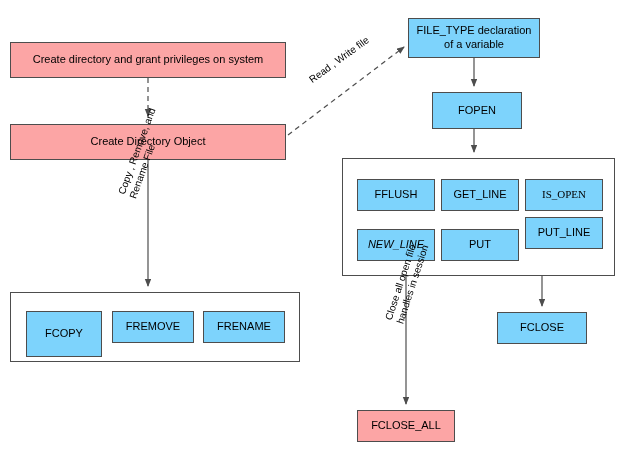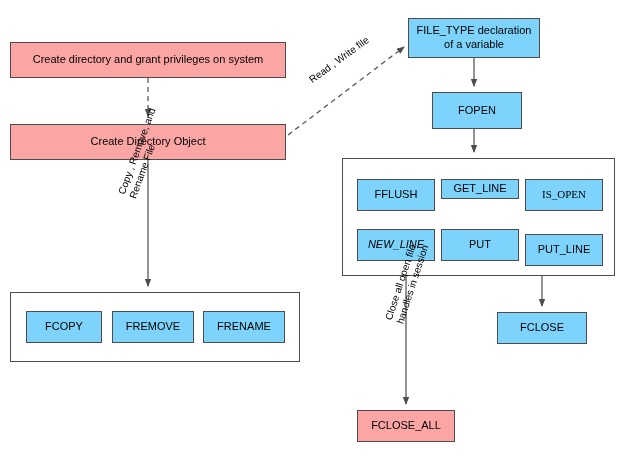--- a/index.html
+++ b/index.html
@@ -87,30 +87,30 @@
   <div class="group" style="left:10px; top:292px; width:290px; height:70px;"></div>
 
   <div class="box shaded" style="left:10px; top:42px; width:276px; height:36px;">Create directory and grant privileges on system</div>
   <div class="box shaded" style="left:10px; top:124px; width:276px; height:36px;">Create Directory Object</div>
 
   <div class="box" style="left:408px; top:18px; width:132px; height:40px; white-space:pre-line;">FILE_TYPE declaration
 of a variable</div>
   <div class="box" style="left:432px; top:92px; width:90px; height:37px;text-align:right;">FOPEN</div>
 
   <div class="box" style="left:357px; top:179px; width:78px; height:32px;">FFLUSH</div>
-  <div class="box" style="left:441px; top:179px; width:78px; height:20px;text-align:right;">GET_LINE</div>
+  <div class="box" style="left:441px; top:179px; width:78px; height:32px;text-align:right;">GET_LINE</div>
   <div class="box" style="left:525px; top:179px; width:78px; height:32px;font-family:Liberation Serif, serif;">IS_OPEN</div>
   <div class="box" style="left:357px; top:229px; width:78px; height:32px;font-style:italic;">NEW_LINE</div>
   <div class="box" style="left:441px; top:229px; width:78px; height:32px;">PUT</div>
-  <div class="box" style="left:525px; top:234px; width:78px; height:32px;">PUT_LINE</div>
+  <div class="box" style="left:525px; top:217px; width:78px; height:32px;">PUT_LINE</div>
 
   <div class="box" style="left:497px; top:312px; width:90px; height:32px;">FCLOSE</div>
   <div class="box shaded" style="left:357px; top:410px; width:98px; height:32px;">FCLOSE_ALL</div>
 
-  <div class="box" style="left:26px; top:311px; width:76px; height:32px;">FCOPY</div>
+  <div class="box" style="left:26px; top:311px; width:76px; height:46px;">FCOPY</div>
   <div class="box" style="left:112px; top:311px; width:82px; height:32px;">FREMOVE</div>
   <div class="box" style="left:203px; top:311px; width:82px; height:32px;">FRENAME</div>
 
   <div class="edgelabel" style="left:307px; top:76px; transform: rotate(-36deg); transform-origin: left top;">Read , Write file</div>
   <div class="edgelabel" style="left:116px; top:192px; transform: rotate(-70deg); transform-origin: left top;">Copy , Remove, and
 Rename File</div>
   <div class="edgelabel" style="left:383px; top:318px; transform: rotate(-72deg); transform-origin: left top;">Close all open file
 handles in session</div>
 
 </div>

